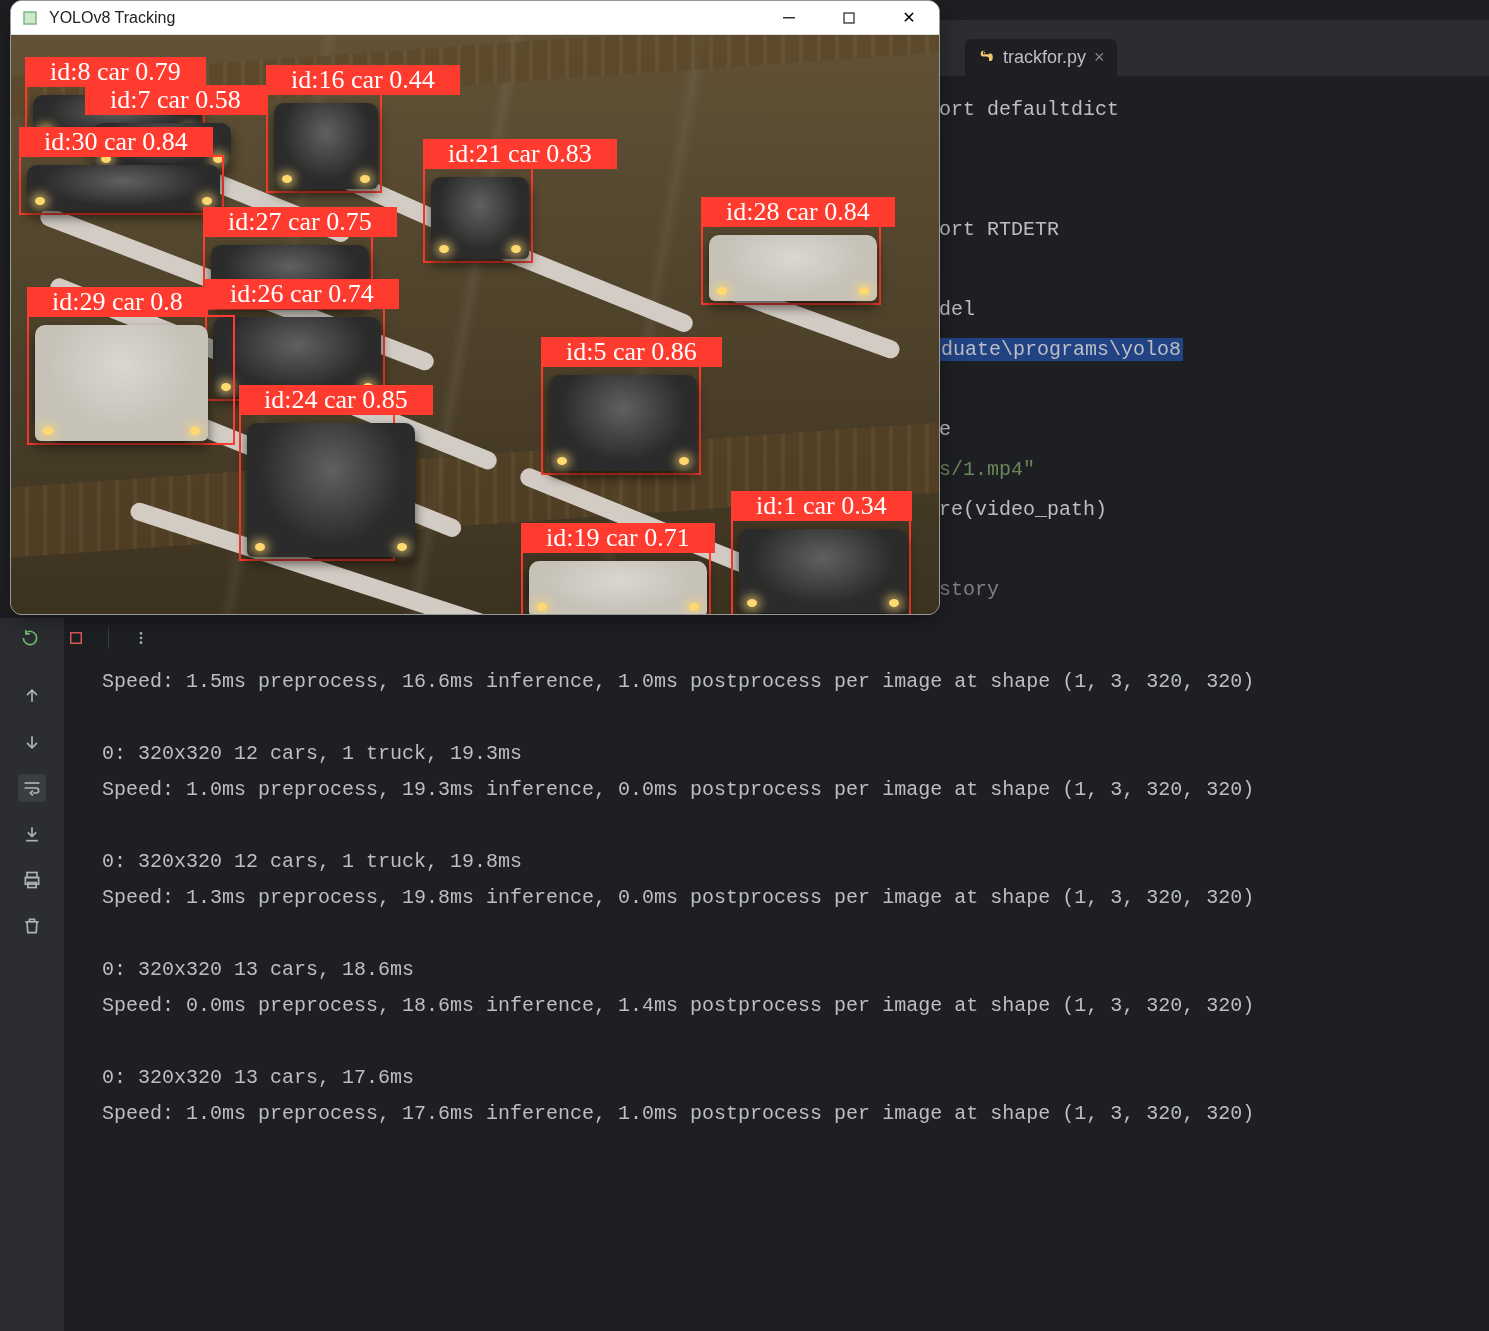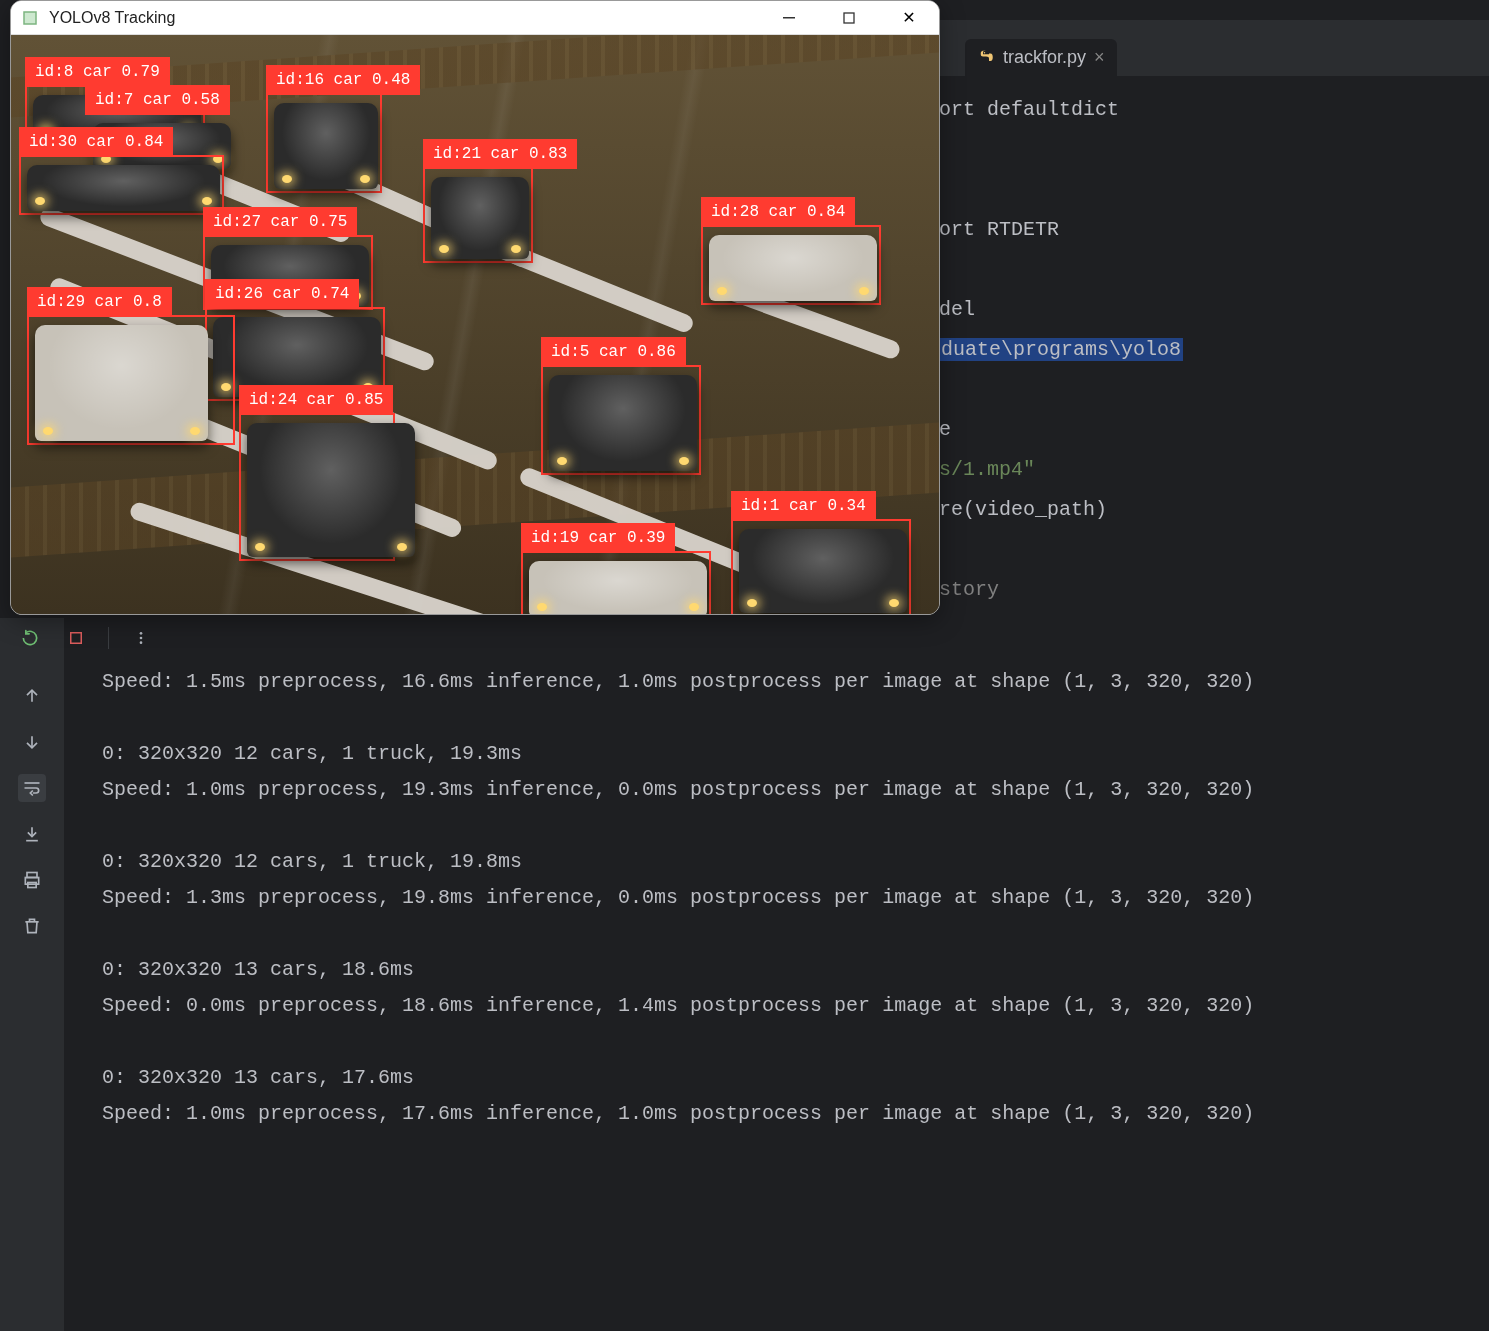--- a/index.html
+++ b/index.html
@@ -63,23 +63,23 @@
 
   .bbox {
     position: absolute;
     border: 2px solid #ff3b30;
   }
   .bbox .label {
     position: absolute;
     top: -30px; left: -2px;
     background: #ff3b30;
     color: #fff;
-    font-size: 16px;
-    font-family: Liberation Mono, monospace;
-    padding: 2px 10px;
+    font-size: 26px;
+    font-family: Liberation Serif, serif;
+    padding: 2px 25px;
     white-space: nowrap;
     line-height: 26px;
   }
   .car-blob{
     position:absolute;
     border-radius: 10px 10px 6px 6px;
     background: radial-gradient(ellipse at 50% 35%, rgba(255,255,255,.25), rgba(0,0,0,0) 60%), #2b2b2b;
     box-shadow: 0 6px 12px rgba(0,0,0,.6);
   }
   .car-blob.light{ background: radial-gradient(ellipse at 50% 35%, rgba(255,255,255,.35), rgba(0,0,0,0) 60%), #c7c2b8; }
@@ -296,21 +296,21 @@
       <div class="trail" style="left: 700px; top: 240px; width: 200px; transform: rotate(20deg);"></div>
       <div class="trail" style="left: 510px; top: 430px; width: 300px; transform: rotate(22deg);"></div>
       <div class="bbox" style="left: 14px; top: 50px; width: 180px; height: 60px;">
         <div class="label">id:8 car 0.79</div>
         <div class="car-blob" style="left: 6px; top: 8px; width: 168px; height: 46px;">
           <div class="headlight l"></div>
           <div class="headlight r"></div>
         </div>
       </div>
       <div class="bbox" style="left: 255px; top: 58px; width: 116px; height: 100px;">
-        <div class="label">id:16 car 0.48</div>
+        <div class="label">id:16 car 0.44</div>
         <div class="car-blob" style="left: 6px; top: 8px; width: 104px; height: 86px;">
           <div class="headlight l"></div>
           <div class="headlight r"></div>
         </div>
       </div>
       <div class="bbox" style="left: 74px; top: 78px; width: 150px; height: 60px; border-color: transparent;">
         <div class="label">id:7 car 0.58</div>
         <div class="car-blob" style="left: 6px; top: 8px; width: 138px; height: 46px;">
           <div class="headlight l"></div>
           <div class="headlight r"></div>
@@ -373,20 +373,20 @@
         </div>
       </div>
       <div class="bbox" style="left: 720px; top: 484px; width: 180px; height: 98px;">
         <div class="label">id:1 car 0.34</div>
         <div class="car-blob" style="left: 6px; top: 8px; width: 168px; height: 84px;">
           <div class="headlight l"></div>
           <div class="headlight r"></div>
         </div>
       </div>
       <div class="bbox" style="left: 510px; top: 516px; width: 190px; height: 70px;">
-        <div class="label">id:19 car 0.39</div>
+        <div class="label">id:19 car 0.71</div>
         <div class="car-blob light" style="left: 6px; top: 8px; width: 178px; height: 56px;">
           <div class="headlight l"></div>
           <div class="headlight r"></div>
         </div>
       </div>
     </div>
 </div>
 
 </body></html>

